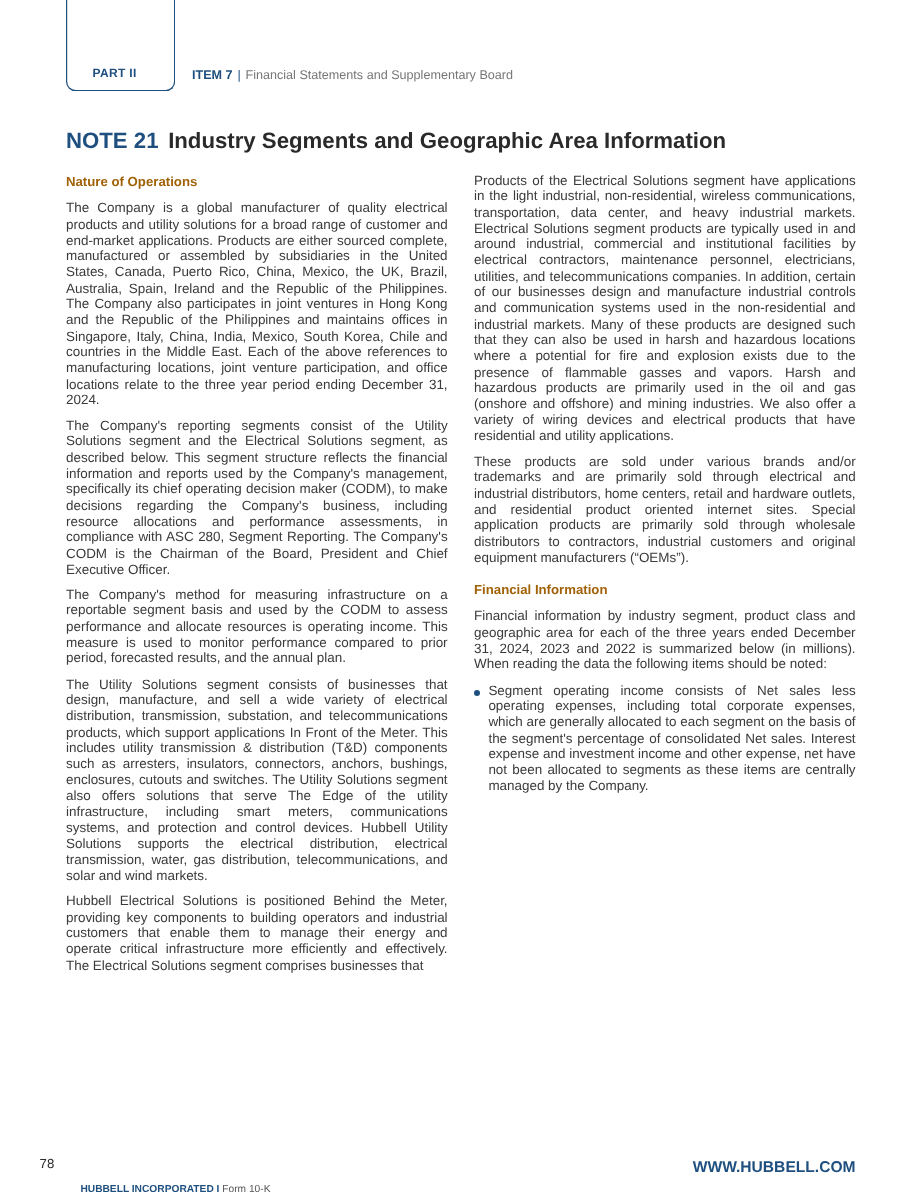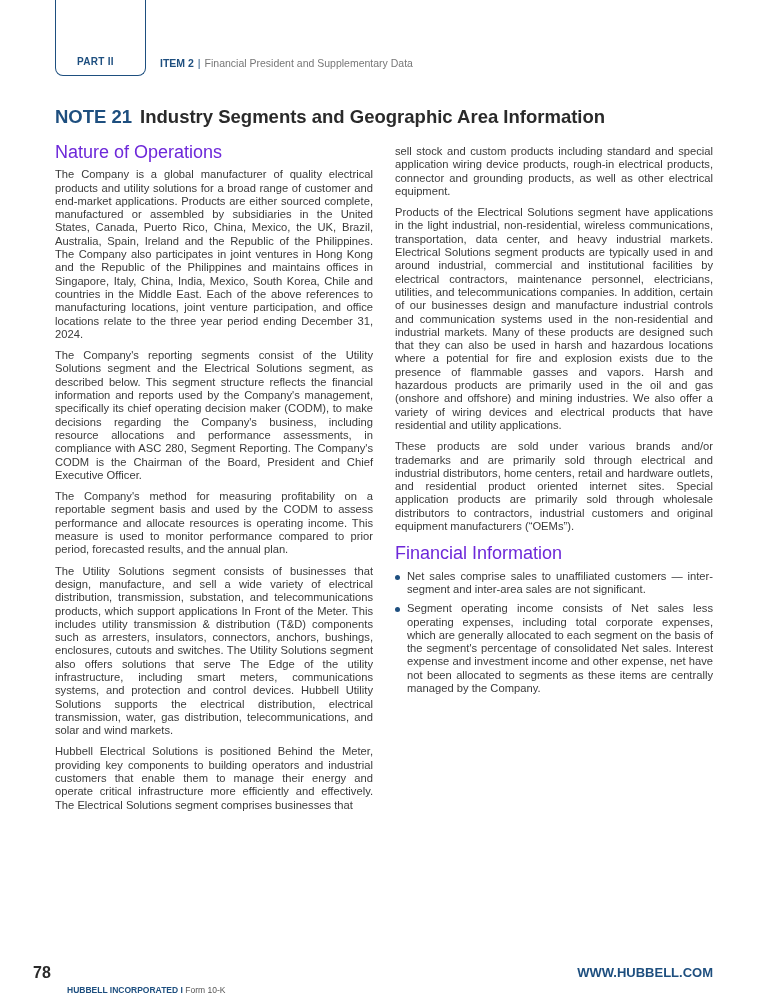--- a/index.html
+++ b/index.html
@@ -27,72 +27,71 @@
       color: #2a2a2a; white-space: nowrap; text-align: right;
     }
     .note-title .note-num { color: #1e4f7f; margin-right: 8px; }
     .col {
       position: absolute; width: 318px; font-size: 11.2px; line-height: 13.3px;
       text-align: justify; color: #3a3a3a;
     }
     .col-left { left: 55px; top: 146px; }
     .col-right { left: 395px; top: 145px; }
     h2.section {
-      font-size: 18px; font-weight: normal; color: #6d28d9; margin: 0 0 9px 0;
+      font-size: 11px; font-weight: bold; color: #a16207; margin: 0 0 9px 0;
     }
     p { margin: 0 0 8px 0; }
     .col-right h2.section { margin-top: 14px; }
     ul.bullets { margin: 0; padding: 0; list-style: none; }
     ul.bullets li { position: relative; padding-left: 12px; margin-bottom: 6px; }
     ul.bullets li .dot {
       position: absolute; left: 0; top: 5px; width: 5px; height: 5px; border-radius: 50%;
       background: #1e4f7f;
     }
     .footer-page {
-      position: absolute; left: 33px; top: 964px; font-size: 16px; font-weight: bold; color: #2a2a2a;
+      position: absolute; left: 33px; top: 964px; font-size: 11px; font-weight: normal; color: #2a2a2a;
     }
     .footer-company {
       position: absolute; left: 67px; top: 965px; font-size: 8.5px; color: #555; white-space: nowrap; margin-top: 20px;
     }
     .footer-company .co { font-weight: bold; color: #1e4f7f; }
     .footer-url {
       position: absolute; right: 55px; top: 965px; font-size: 13px; font-weight: bold; color: #1e4f7f;
     }
   </style>
 </head>
 <body>
 
 <div class="part-tab">
   <div class="part-label">PART II</div>
 </div>
 
 <div class="item-header">
-  <span class="item-num">ITEM 2</span><span class="sep">|</span><span>Financial President and Supplementary Data</span>
+  <span class="item-num">ITEM 7</span><span class="sep">|</span><span>Financial Statements and Supplementary Board</span>
 </div>
 
 <div class="note-title">
   <span class="note-num">NOTE 21</span><span>Industry Segments and Geographic Area Information</span>
 </div>
 
 <div class="col col-left">
   <h2 class="section">Nature of Operations</h2>
   <p>The Company is a global manufacturer of quality electrical products and utility solutions for a broad range of customer and end-market applications. Products are either sourced complete, manufactured or assembled by subsidiaries in the United States, Canada, Puerto Rico, China, Mexico, the UK, Brazil, Australia, Spain, Ireland and the Republic of the Philippines. The Company also participates in joint ventures in Hong Kong and the Republic of the Philippines and maintains offices in Singapore, Italy, China, India, Mexico, South Korea, Chile and countries in the Middle East. Each of the above references to manufacturing locations, joint venture participation, and office locations relate to the three year period ending December 31, 2024.</p>
   <p>The Company's reporting segments consist of the Utility Solutions segment and the Electrical Solutions segment, as described below. This segment structure reflects the financial information and reports used by the Company's management, specifically its chief operating decision maker (CODM), to make decisions regarding the Company's business, including resource allocations and performance assessments, in compliance with ASC 280, Segment Reporting. The Company's CODM is the Chairman of the Board, President and Chief Executive Officer.</p>
-  <p>The Company's method for measuring profitability on a reportable segment basis and used by the CODM to assess performance and allocate resources is operating income. This measure is used to monitor performance compared to prior period, forecasted results, and the annual plan.</p>
+  <p>The Company's method for measuring infrastructure on a reportable segment basis and used by the CODM to assess performance and allocate resources is operating income. This measure is used to monitor performance compared to prior period, forecasted results, and the annual plan.</p>
   <p>The Utility Solutions segment consists of businesses that design, manufacture, and sell a wide variety of electrical distribution, transmission, substation, and telecommunications products, which support applications In Front of the Meter. This includes utility transmission &amp; distribution (T&amp;D) components such as arresters, insulators, connectors, anchors, bushings, enclosures, cutouts and switches. The Utility Solutions segment also offers solutions that serve The Edge of the utility infrastructure, including smart meters, communications systems, and protection and control devices. Hubbell Utility Solutions supports the electrical distribution, electrical transmission, water, gas distribution, telecommunications, and solar and wind markets.</p>
   <p>Hubbell Electrical Solutions is positioned Behind the Meter, providing key components to building operators and industrial customers that enable them to manage their energy and operate critical infrastructure more efficiently and effectively. The Electrical Solutions segment comprises businesses that</p>
 </div>
 
 <div class="col col-right">
-  <p>sell stock and custom products including standard and special application wiring device products, rough-in electrical products, connector and grounding products, as well as other electrical equipment.</p>
   <p>Products of the Electrical Solutions segment have applications in the light industrial, non-residential, wireless communications, transportation, data center, and heavy industrial markets. Electrical Solutions segment products are typically used in and around industrial, commercial and institutional facilities by electrical contractors, maintenance personnel, electricians, utilities, and telecommunications companies. In addition, certain of our businesses design and manufacture industrial controls and communication systems used in the non-residential and industrial markets. Many of these products are designed such that they can also be used in harsh and hazardous locations where a potential for fire and explosion exists due to the presence of flammable gasses and vapors. Harsh and hazardous products are primarily used in the oil and gas (onshore and offshore) and mining industries. We also offer a variety of wiring devices and electrical products that have residential and utility applications.</p>
   <p>These products are sold under various brands and/or trademarks and are primarily sold through electrical and industrial distributors, home centers, retail and hardware outlets, and residential product oriented internet sites. Special application products are primarily sold through wholesale distributors to contractors, industrial customers and original equipment manufacturers (“OEMs”).</p>
   <h2 class="section">Financial Information</h2>
+  <p>Financial information by industry segment, product class and geographic area for each of the three years ended December 31, 2024, 2023 and 2022 is summarized below (in millions). When reading the data the following items should be noted:</p>
   <ul class="bullets">
-    <li><span class="dot"></span><span>Net sales comprise sales to unaffiliated customers — inter-segment and inter-area sales are not significant.</span></li>
     <li><span class="dot"></span><span>Segment operating income consists of Net sales less operating expenses, including total corporate expenses, which are generally allocated to each segment on the basis of the segment's percentage of consolidated Net sales. Interest expense and investment income and other expense, net have not been allocated to segments as these items are centrally managed by the Company.</span></li>
   </ul>
 </div>
 
 <div class="footer-page">78</div>
 <div class="footer-company">
   <span class="co">HUBBELL INCORPORATED I</span>
   <span>Form 10-K</span>
 </div>
 <div class="footer-url">WWW.HUBBELL.COM</div>

